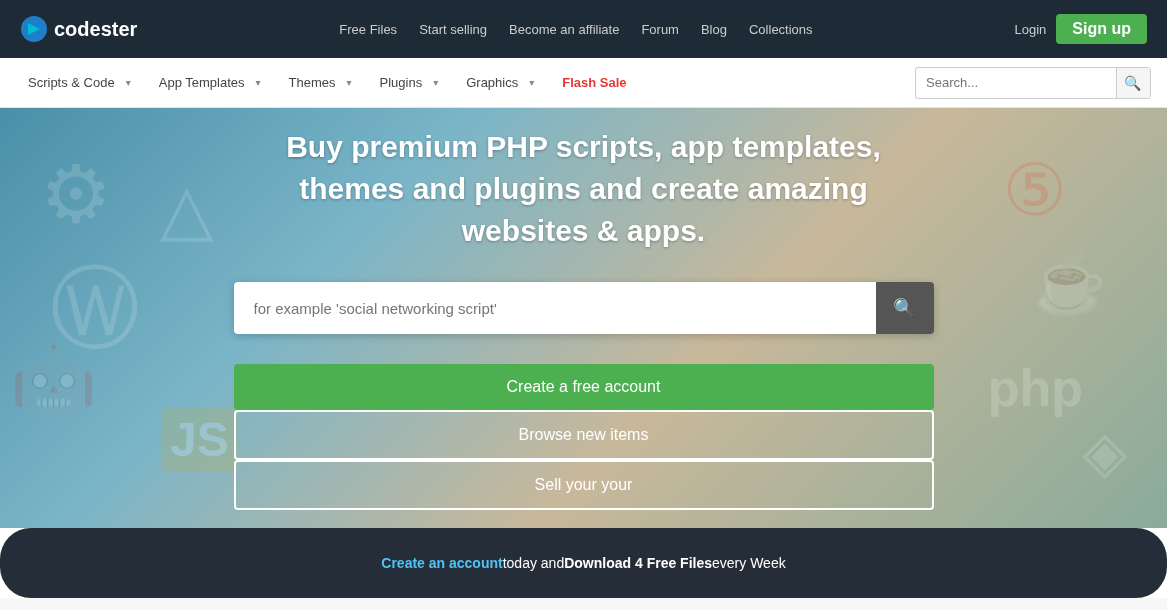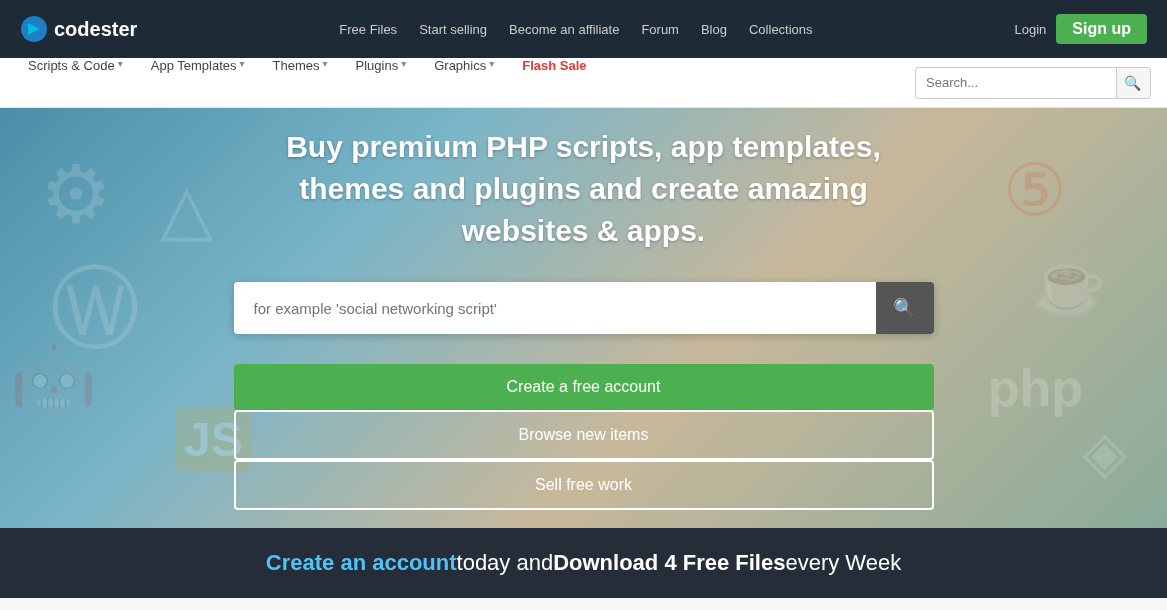--- a/index.html
+++ b/index.html
@@ -71,22 +71,22 @@
       padding: 0 16px;
       justify-content: space-between;
     }
     .second-nav-links {
       display: flex;
       align-items: center;
       gap: 4px;
     }
     .nav-item {
       display: flex;
-      align-items: flex-start;
-      gap: 3px;
+      align-items: center;
+      gap: 11px;
       padding: 0 12px;
       height: 50px;
       cursor: pointer;
       font-size: 13px;
       color: #444;
       text-decoration: none;
     }
     .nav-item.flash-sale { color: #e53935; font-weight: bold; }
     .chevron-down {
       font-size: 10px;
@@ -140,21 +140,21 @@
       opacity: 0.15;
       font-size: 70px;
       color: #fff;
     }
     
     .bg-icon.drupal { top: 40px; left: 40px; font-size: 80px; }
     .bg-icon.unity { top: 60px; left: 160px; font-size: 70px; }
     .bg-icon.wp { top: 140px; left: 50px; font-size: 90px; }
     .bg-icon.android { top: 230px; left: 10px; font-size: 70px; }
     .bg-icon.apple { top: 280px; left: 90px; font-size: 65px; }
-    .bg-icon.js { top: 300px; left: 176px; font-size: 70px; }
+    .bg-icon.js { top: 300px; left: 162px; font-size: 70px; }
     .bg-icon.html5 { top: 40px; right: 100px; font-size: 80px; }
     .bg-icon.java { top: 140px; right: 60px; font-size: 65px; }
     .bg-icon.php { top: 250px; right: 84px; font-size: 60px; }
     .bg-icon.magento { top: 310px; right: 40px; font-size: 65px; }
 
     .hero-content {
       text-align: center;
       z-index: 1;
       position: relative;
     }
@@ -222,22 +222,23 @@
       font-weight: 500;
     }
 
     
     .cta-bar {
       background: #252e38;
       height: 70px;
       display: flex;
       align-items: center;
       justify-content: center;
-      font-size: 22px;
-      color: #fff;
+      font-size: 14px;
+      color: #fff;
+      border-radius: 31px;
     }
     .cta-bar .cta-link {
       color: #4fc3f7;
       font-weight: bold;
       cursor: pointer;
     }
     .cta-bar .cta-bold {
       font-weight: bold;
     }
 
@@ -335,21 +336,21 @@
     <h1 class="hero-title">
       <span>Buy premium </span><strong>PHP scripts, app templates, themes</strong><span> and </span><strong>plugins</strong><span> and create amazing websites &amp; apps.</span>
     </h1>
     <div class="hero-search">
       <input type="text" placeholder="for example 'social networking script'" style="">
       <button>🔍</button>
     </div>
     <div class="hero-buttons">
       <button class="btn-create">Create a free account</button>
       <button class="btn-outline">Browse new items</button>
-      <button class="btn-outline">Sell free work</button>
+      <button class="btn-outline">Sell your your</button>
     </div>
   </div>
 </section>
 
 <div class="cta-bar">
   <span class="cta-link">Create an account</span>
   <span> today and </span>
   <span class="cta-bold">Download 4 Free Files</span>
   <span> every Week</span>
 </div>

